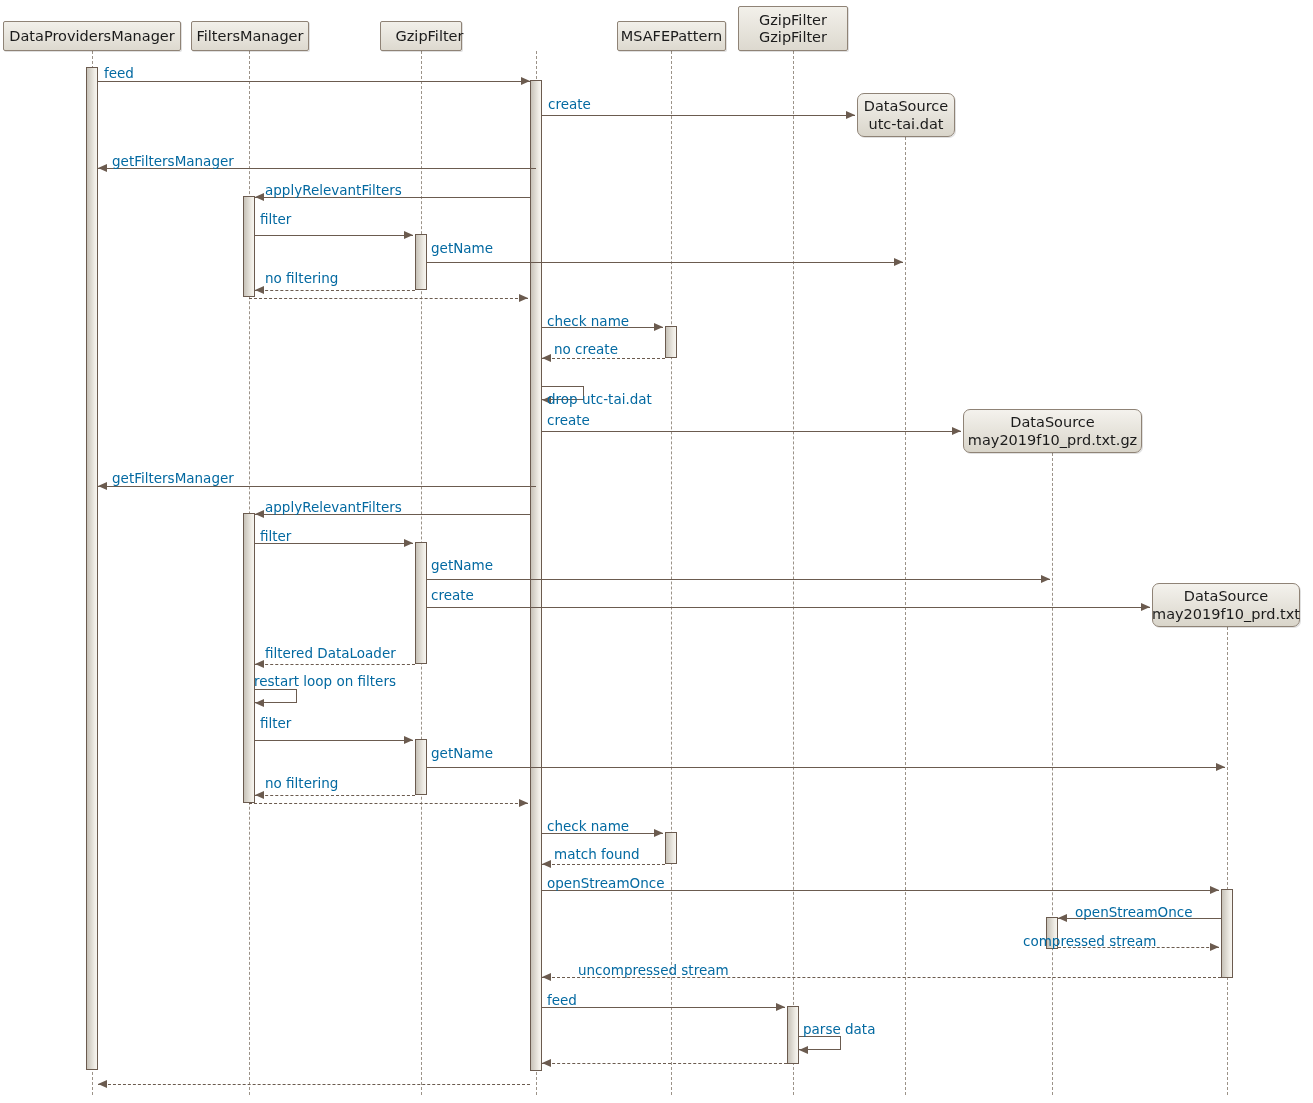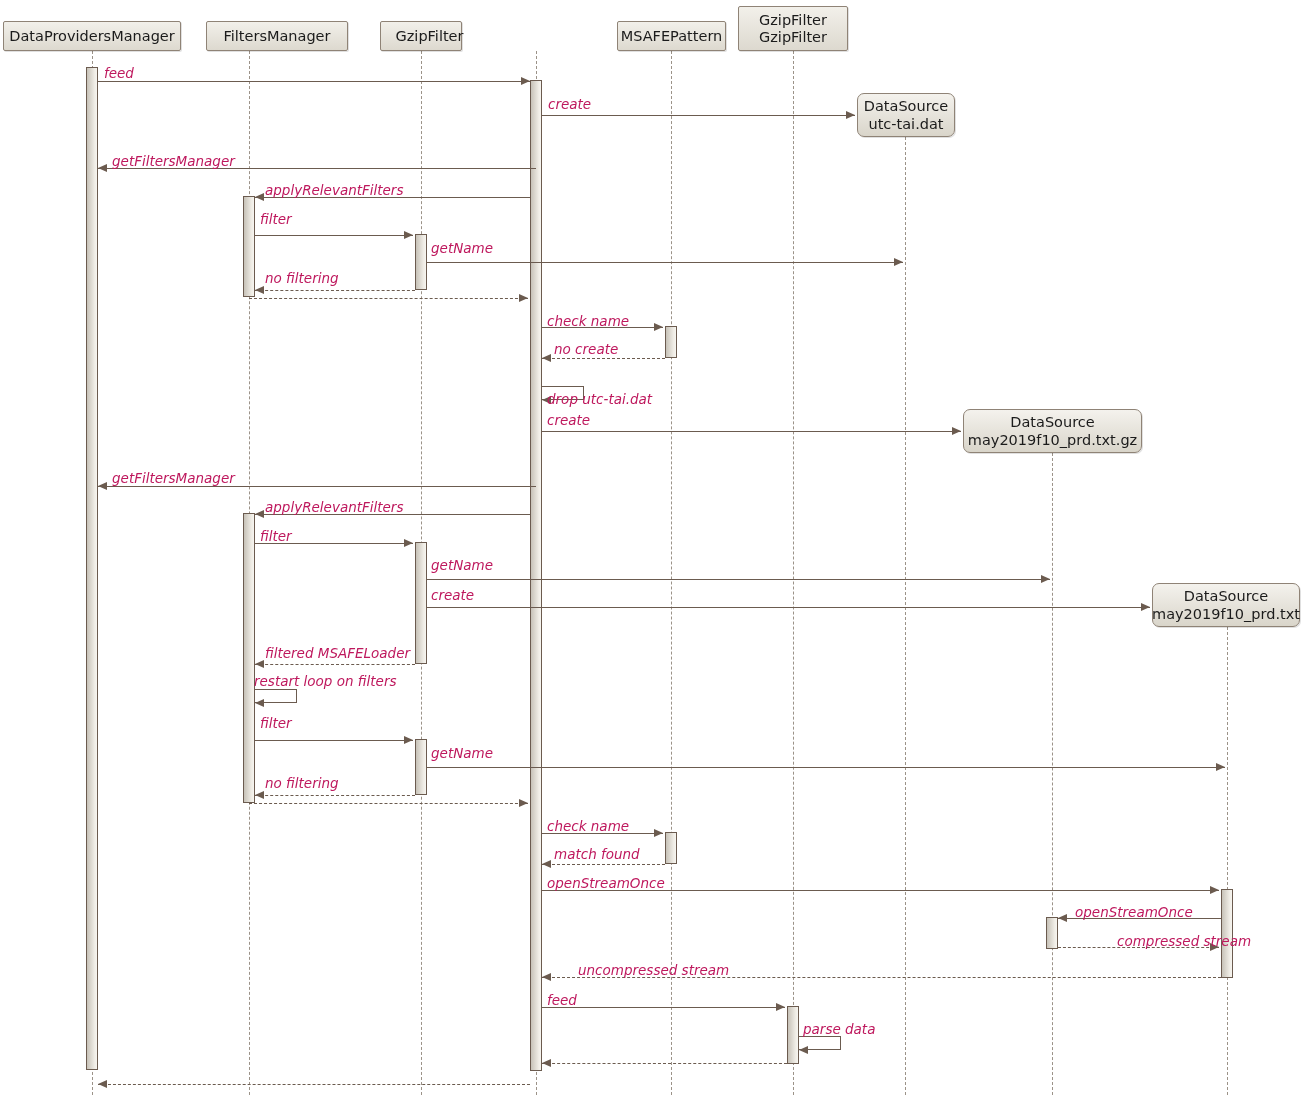--- a/index.html
+++ b/index.html
@@ -70,23 +70,22 @@
     border-top:4.5px solid transparent;
     border-bottom:4.5px solid transparent;
   }
   .arrowhead.right{border-left:9px solid #6b5b4f;}
   .arrowhead.left{border-right:9px solid #6b5b4f;}
 
   .msglabel{
     position:absolute;
     font-size:13.5px;
     line-height:15px;
-    color:#be185d;
+    color:#0369a1;
     white-space:nowrap;
-    font-style:italic;
   }
 
   
   .selfmsg{
     position:absolute;
     box-sizing:border-box;
     border:1px solid #6b5b4f;
     border-left:none;
     background:transparent;
   }
@@ -102,21 +101,21 @@
     <div class="lifeline" style="left: 671px; top: 51px; height: 1044px;"></div>
     <div class="lifeline" style="left: 793px; top: 51px; height: 1044px;"></div>
     <div class="lifeline" style="left: 905px; top: 137px; height: 958px;"></div>
     <div class="lifeline" style="left: 1052px; top: 453px; height: 642px;"></div>
     <div class="lifeline" style="left: 1227px; top: 627px; height: 468px;"></div>
     <div class="participant" style="left: 3px; top: 21px; width: 178px; height: 30px;">
       <div>
         <span>DataProvidersManager</span>
       </div>
     </div>
-    <div class="participant" style="left: 206px; top: 21px; width: 142px; height: 30px;">
+    <div class="participant" style="left: 191px; top: 21px; width: 118px; height: 30px;">
       <div>
         <span>FiltersManager</span>
       </div>
     </div>
     <div class="participant" style="left: 380px; top: 21px; width: 82px; height: 30px; padding-left: 23px;">
       <div>
         <span>GzipFilter</span>
       </div>
     </div>
     <div class="participant" style="left: 617px; top: 21px; width: 109px; height: 30px;">
@@ -199,21 +198,21 @@
     <div class="arrowhead right" style="left: 404px; top: 539px;"></div>
     <div class="msglabel" style="left: 260px; top: 529px;">filter</div>
     <div class="msgline" style="left: 427px; top: 579px; width: 623px;"></div>
     <div class="arrowhead right" style="left: 1041px; top: 575px;"></div>
     <div class="msglabel" style="left: 431px; top: 558px;">getName</div>
     <div class="msgline" style="left: 427px; top: 607px; width: 723px;"></div>
     <div class="arrowhead right" style="left: 1141px; top: 603px;"></div>
     <div class="msglabel" style="left: 431px; top: 588px;">create</div>
     <div class="msgline dashed" style="left: 255px; top: 664px; width: 160px;"></div>
     <div class="arrowhead left" style="left: 255px; top: 660px;"></div>
-    <div class="msglabel" style="left: 265px; top: 646px;">filtered MSAFELoader</div>
+    <div class="msglabel" style="left: 265px; top: 646px;">filtered DataLoader</div>
     <div class="selfmsg" style="left: 255px; top: 689px; width: 42px; height: 14px;"></div>
     <div class="arrowhead left" style="left: 255px; top: 698.5px;"></div>
     <div class="msglabel" style="left: 254px; top: 674px;">restart loop on filters</div>
     <div class="msgline" style="left: 255px; top: 740px; width: 158px;"></div>
     <div class="arrowhead right" style="left: 404px; top: 736px;"></div>
     <div class="msglabel" style="left: 260px; top: 716px;">filter</div>
     <div class="msgline" style="left: 427px; top: 767px; width: 798px;"></div>
     <div class="arrowhead right" style="left: 1216px; top: 763px;"></div>
     <div class="msglabel" style="left: 431px; top: 746px;">getName</div>
     <div class="msgline dashed" style="left: 255px; top: 795px; width: 160px;"></div>
@@ -228,21 +227,21 @@
     <div class="arrowhead left" style="left: 542px; top: 860px;"></div>
     <div class="msglabel" style="left: 554px; top: 847px;">match found</div>
     <div class="msgline" style="left: 542px; top: 890px; width: 677px;"></div>
     <div class="arrowhead right" style="left: 1210px; top: 886px;"></div>
     <div class="msglabel" style="left: 547px; top: 876px;">openStreamOnce</div>
     <div class="msgline" style="left: 1058px; top: 918px; width: 163px;"></div>
     <div class="arrowhead left" style="left: 1058px; top: 914px;"></div>
     <div class="msglabel" style="left: 1075px; top: 905px;">openStreamOnce</div>
     <div class="msgline dashed" style="left: 1058px; top: 947px; width: 161px;"></div>
     <div class="arrowhead right" style="left: 1210px; top: 943px;"></div>
-    <div class="msglabel" style="left: 1117px; top: 934px; text-align: right;">compressed stream</div>
+    <div class="msglabel" style="left: 1023px; top: 934px; text-align: right;">compressed stream</div>
     <div class="msgline dashed" style="left: 542px; top: 977px; width: 679px;"></div>
     <div class="arrowhead left" style="left: 542px; top: 973px;"></div>
     <div class="msglabel" style="left: 578px; top: 963px;">uncompressed stream</div>
     <div class="msgline" style="left: 542px; top: 1007px; width: 243px;"></div>
     <div class="arrowhead right" style="left: 776px; top: 1003px;"></div>
     <div class="msglabel" style="left: 547px; top: 993px;">feed</div>
     <div class="selfmsg" style="left: 799px; top: 1036px; width: 42px; height: 14px;"></div>
     <div class="arrowhead left" style="left: 799px; top: 1045.5px;"></div>
     <div class="msglabel" style="left: 803px; top: 1022px;">parse data</div>
     <div class="msgline dashed" style="left: 542px; top: 1063px; width: 245px;"></div>

